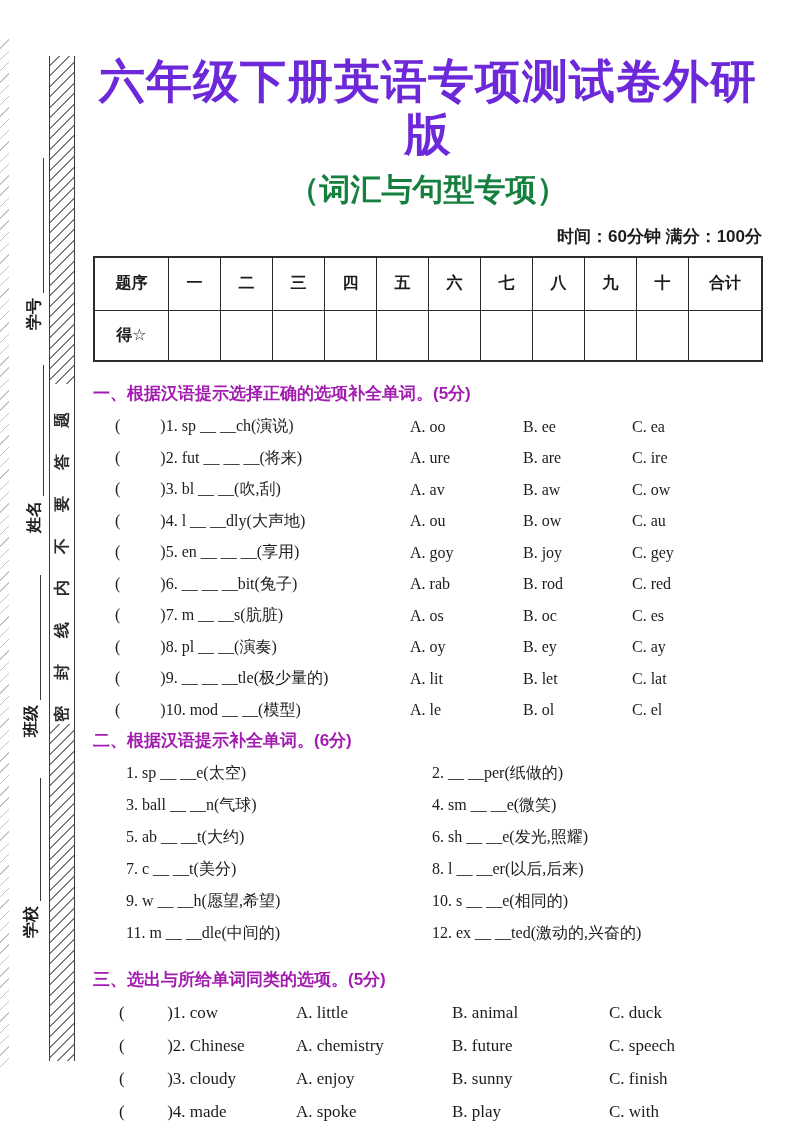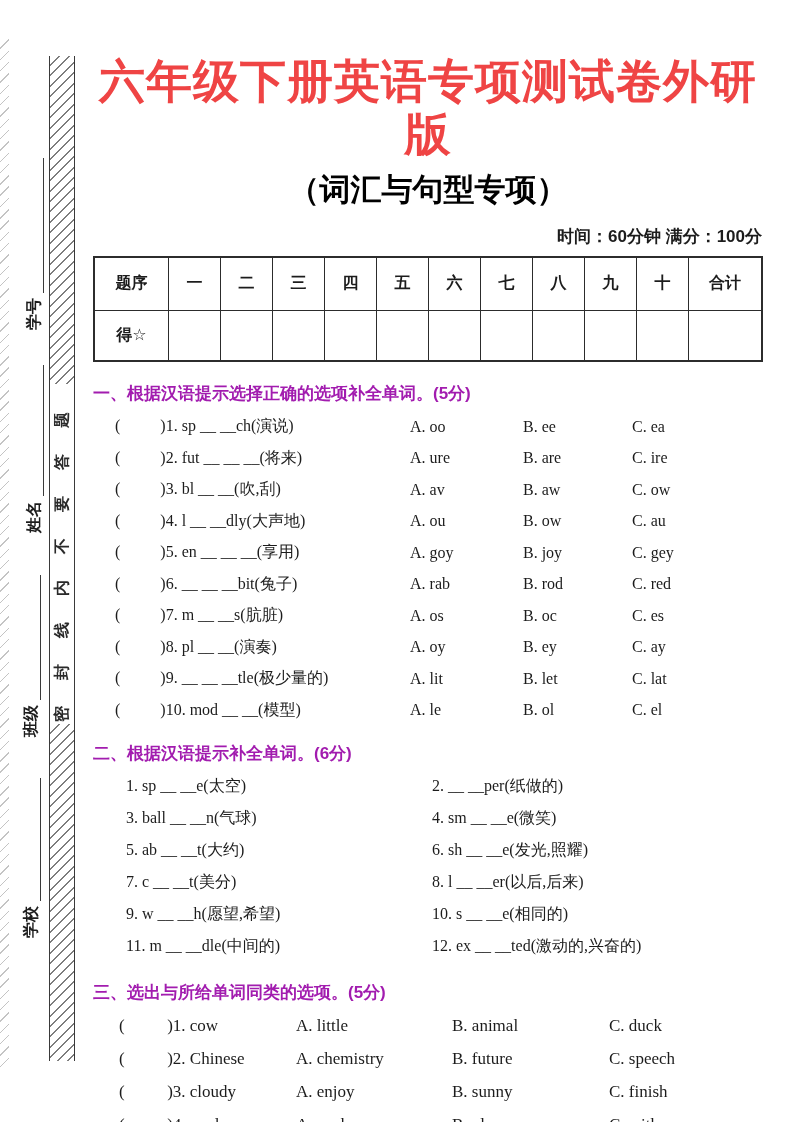--- a/index.html
+++ b/index.html
@@ -38,25 +38,25 @@
     position:absolute;left:50%;top:50%;
     transform:translate(-50%,-50%) rotate(-90deg);
     white-space:nowrap;font-size:16px;font-weight:700;letter-spacing:26px;
     font-family:"Liberation Sans","DejaVu Sans",sans-serif;color:#2a2a2a;
   }
   
   .content{position:absolute;left:93px;top:55px;width:670px;}
   .title{
     margin:0 0 8px 0;text-align:center;font-size:46px;line-height:1.15;
     font-weight:900;letter-spacing:1px;
-    font-family:"Liberation Sans","DejaVu Sans",sans-serif;color:#ef4444;
+    font-family:"Liberation Sans","DejaVu Sans",sans-serif;color:#6d28d9;
   }
   .subtitle{
     margin:0 0 14px 0;text-align:center;font-size:31px;font-weight:800;
-    font-family:"Liberation Sans","DejaVu Sans",sans-serif;color:#000000;
+    font-family:"Liberation Sans","DejaVu Sans",sans-serif;color:#15803d;
   }
   .meta{
     text-align:right;font-size:17px;font-weight:700;margin:14px 1px 8px 0;
     font-family:"Liberation Sans","DejaVu Sans",sans-serif;
   }
   table.score{
     width:100%;border-collapse:collapse;table-layout:fixed;
     font-family:"Liberation Sans","DejaVu Sans",sans-serif;
   }
   table.score td{
@@ -64,21 +64,21 @@
     height:36px;padding:8px;
   }
   table.score{border:2px solid #2c2c2c;}
   table.score tr.score-row td{height:33px;font-weight:600;}
   td.col-first{width:57px;}
   td.col-last{width:56px;}
   .sec-heading{
     font-size:17px;font-weight:800;margin:20px 0 6px 0;
     font-family:"Liberation Sans","DejaVu Sans",sans-serif;color:#a21caf;
   }
-  .sec-heading.s2{margin-top:16px;}
+  .sec-heading.s2{margin-top:3px;}
   .sec-heading.s3{margin-top:18px;}
   .qrow{
     display:grid;grid-template-columns:317px 113px 109px 1fr;
     align-items:center;height:31.5px;font-size:16px;white-space:pre;
   }
   .qrow .q{padding-left:22px;}
   .qrow3{
     display:grid;grid-template-columns:203px 156px 157px 1fr;
     align-items:center;height:33px;font-size:17px;white-space:pre;
   }

